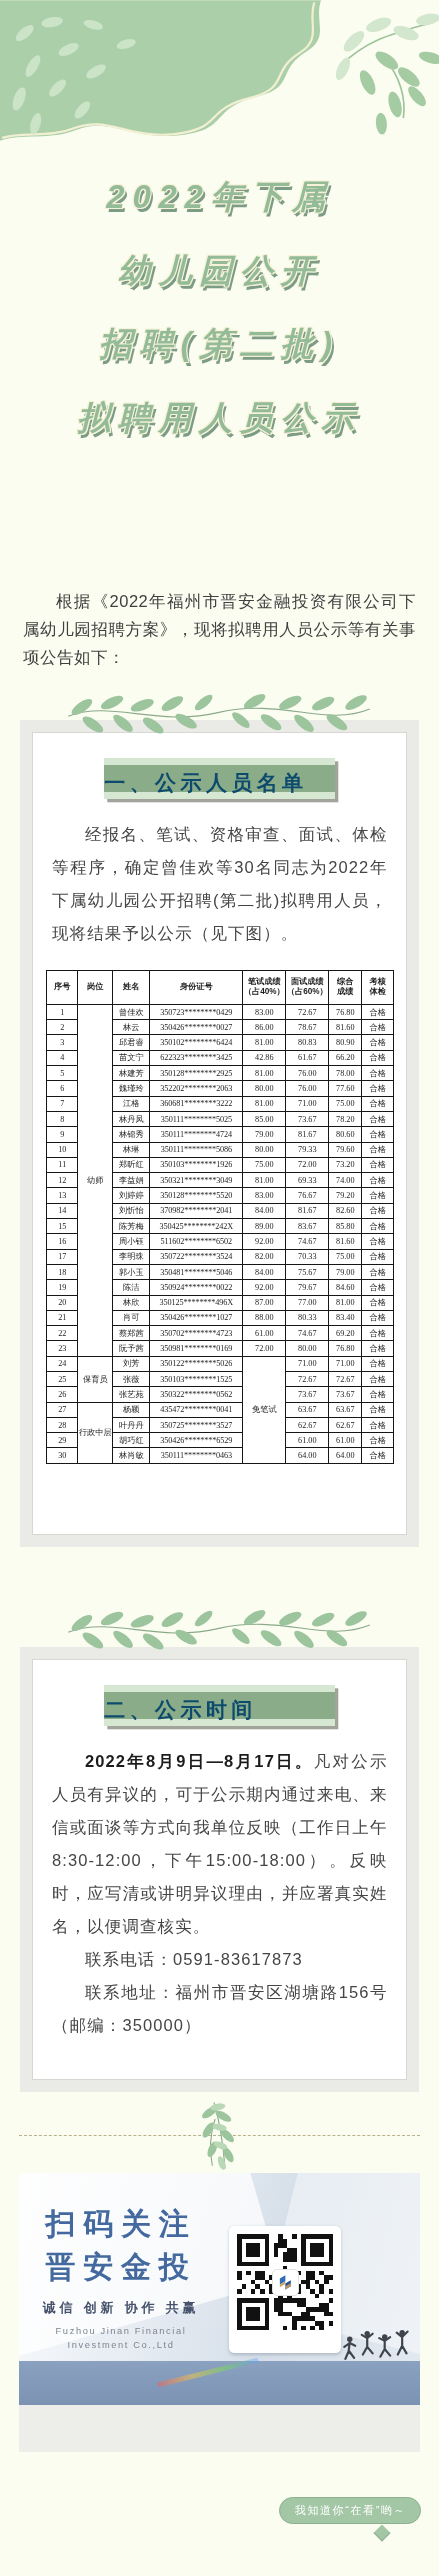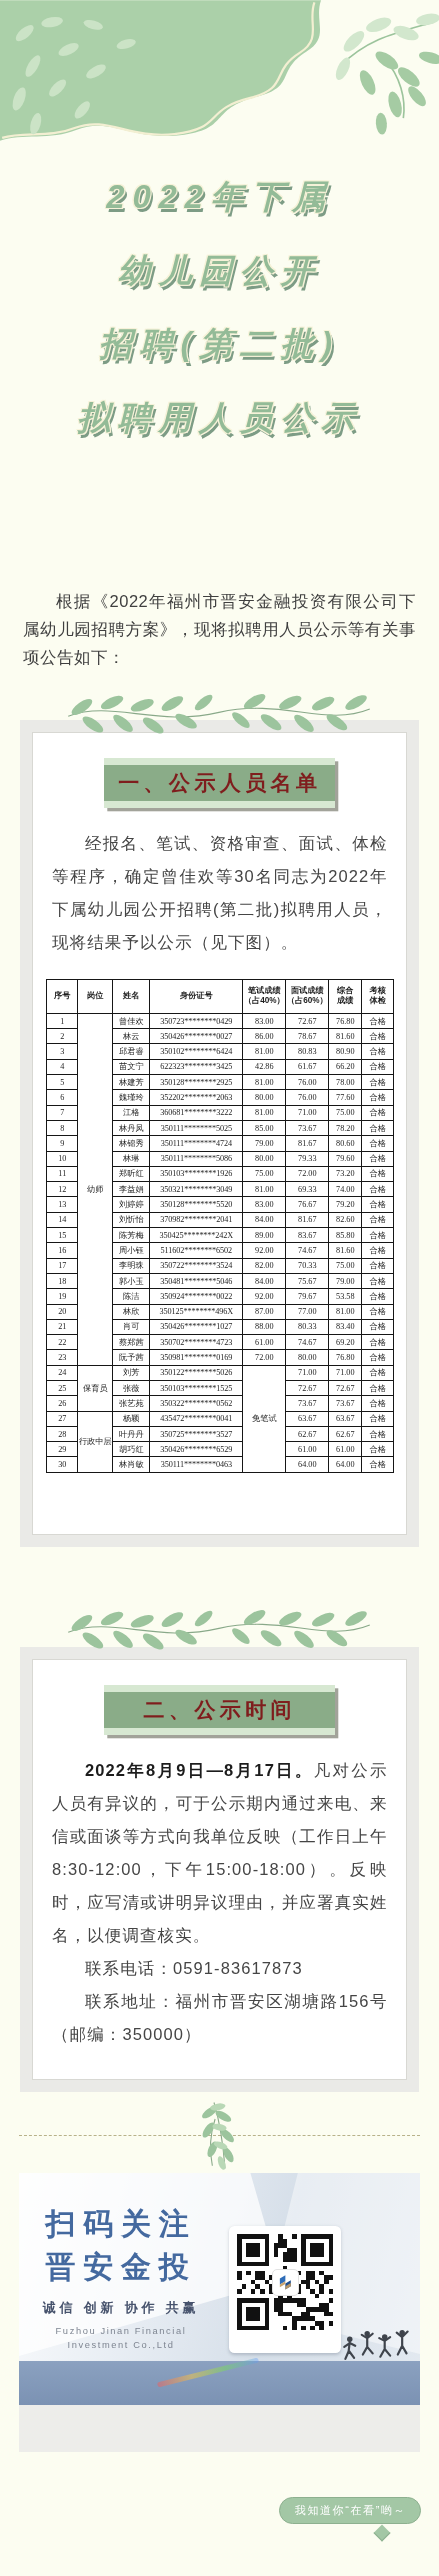--- a/index.html
+++ b/index.html
@@ -38,21 +38,21 @@
   .card-inner{
     background:#ffffff;border:1.1px solid #d8d8d3;width:100%;height:100%;
     box-sizing:border-box;overflow:hidden;
   }
   .card1{top:720px;height:827px;}
   .card2{top:1647px;height:445px;}
   
   .badge{width:231px;margin:25px auto 0;box-shadow:3.3px 3.3px 0 #a2a39a;}
   .badge .strip{height:7.1px;background:#d7e8d2;}
   .badge .band{
-    height:36px;background:#8aac88;color:#7f1d1d;text-align:center;
+    height:27px;background:#8aac88;color:#0c4a6e;text-align:left;
     font-size:21px;font-weight:bold;letter-spacing:4.4px;line-height:35px;
   }
   
   .card-par{
     margin:18.7px 18.7px 0;font-size:16.5px;line-height:2.0;color:#454545;
     text-align:justify;text-indent:2em;letter-spacing:1.1px;
   }
   .bold-lead{font-weight:bold;color:#1c1c1c;}
   .contact-par{margin-top:0;}
   
@@ -403,21 +403,21 @@
                 <td>75.67</td>
                 <td>79.00</td>
                 <td>合格</td>
               </tr>
               <tr>
                 <td>19</td>
                 <td>陈洁</td>
                 <td class="idnum">350924********0022</td>
                 <td>92.00</td>
                 <td>79.67</td>
-                <td>53.58</td>
+                <td>84.60</td>
                 <td>合格</td>
               </tr>
               <tr>
                 <td>20</td>
                 <td>林欣</td>
                 <td class="idnum">350125********496X</td>
                 <td>87.00</td>
                 <td>77.00</td>
                 <td>81.00</td>
                 <td>合格</td>

